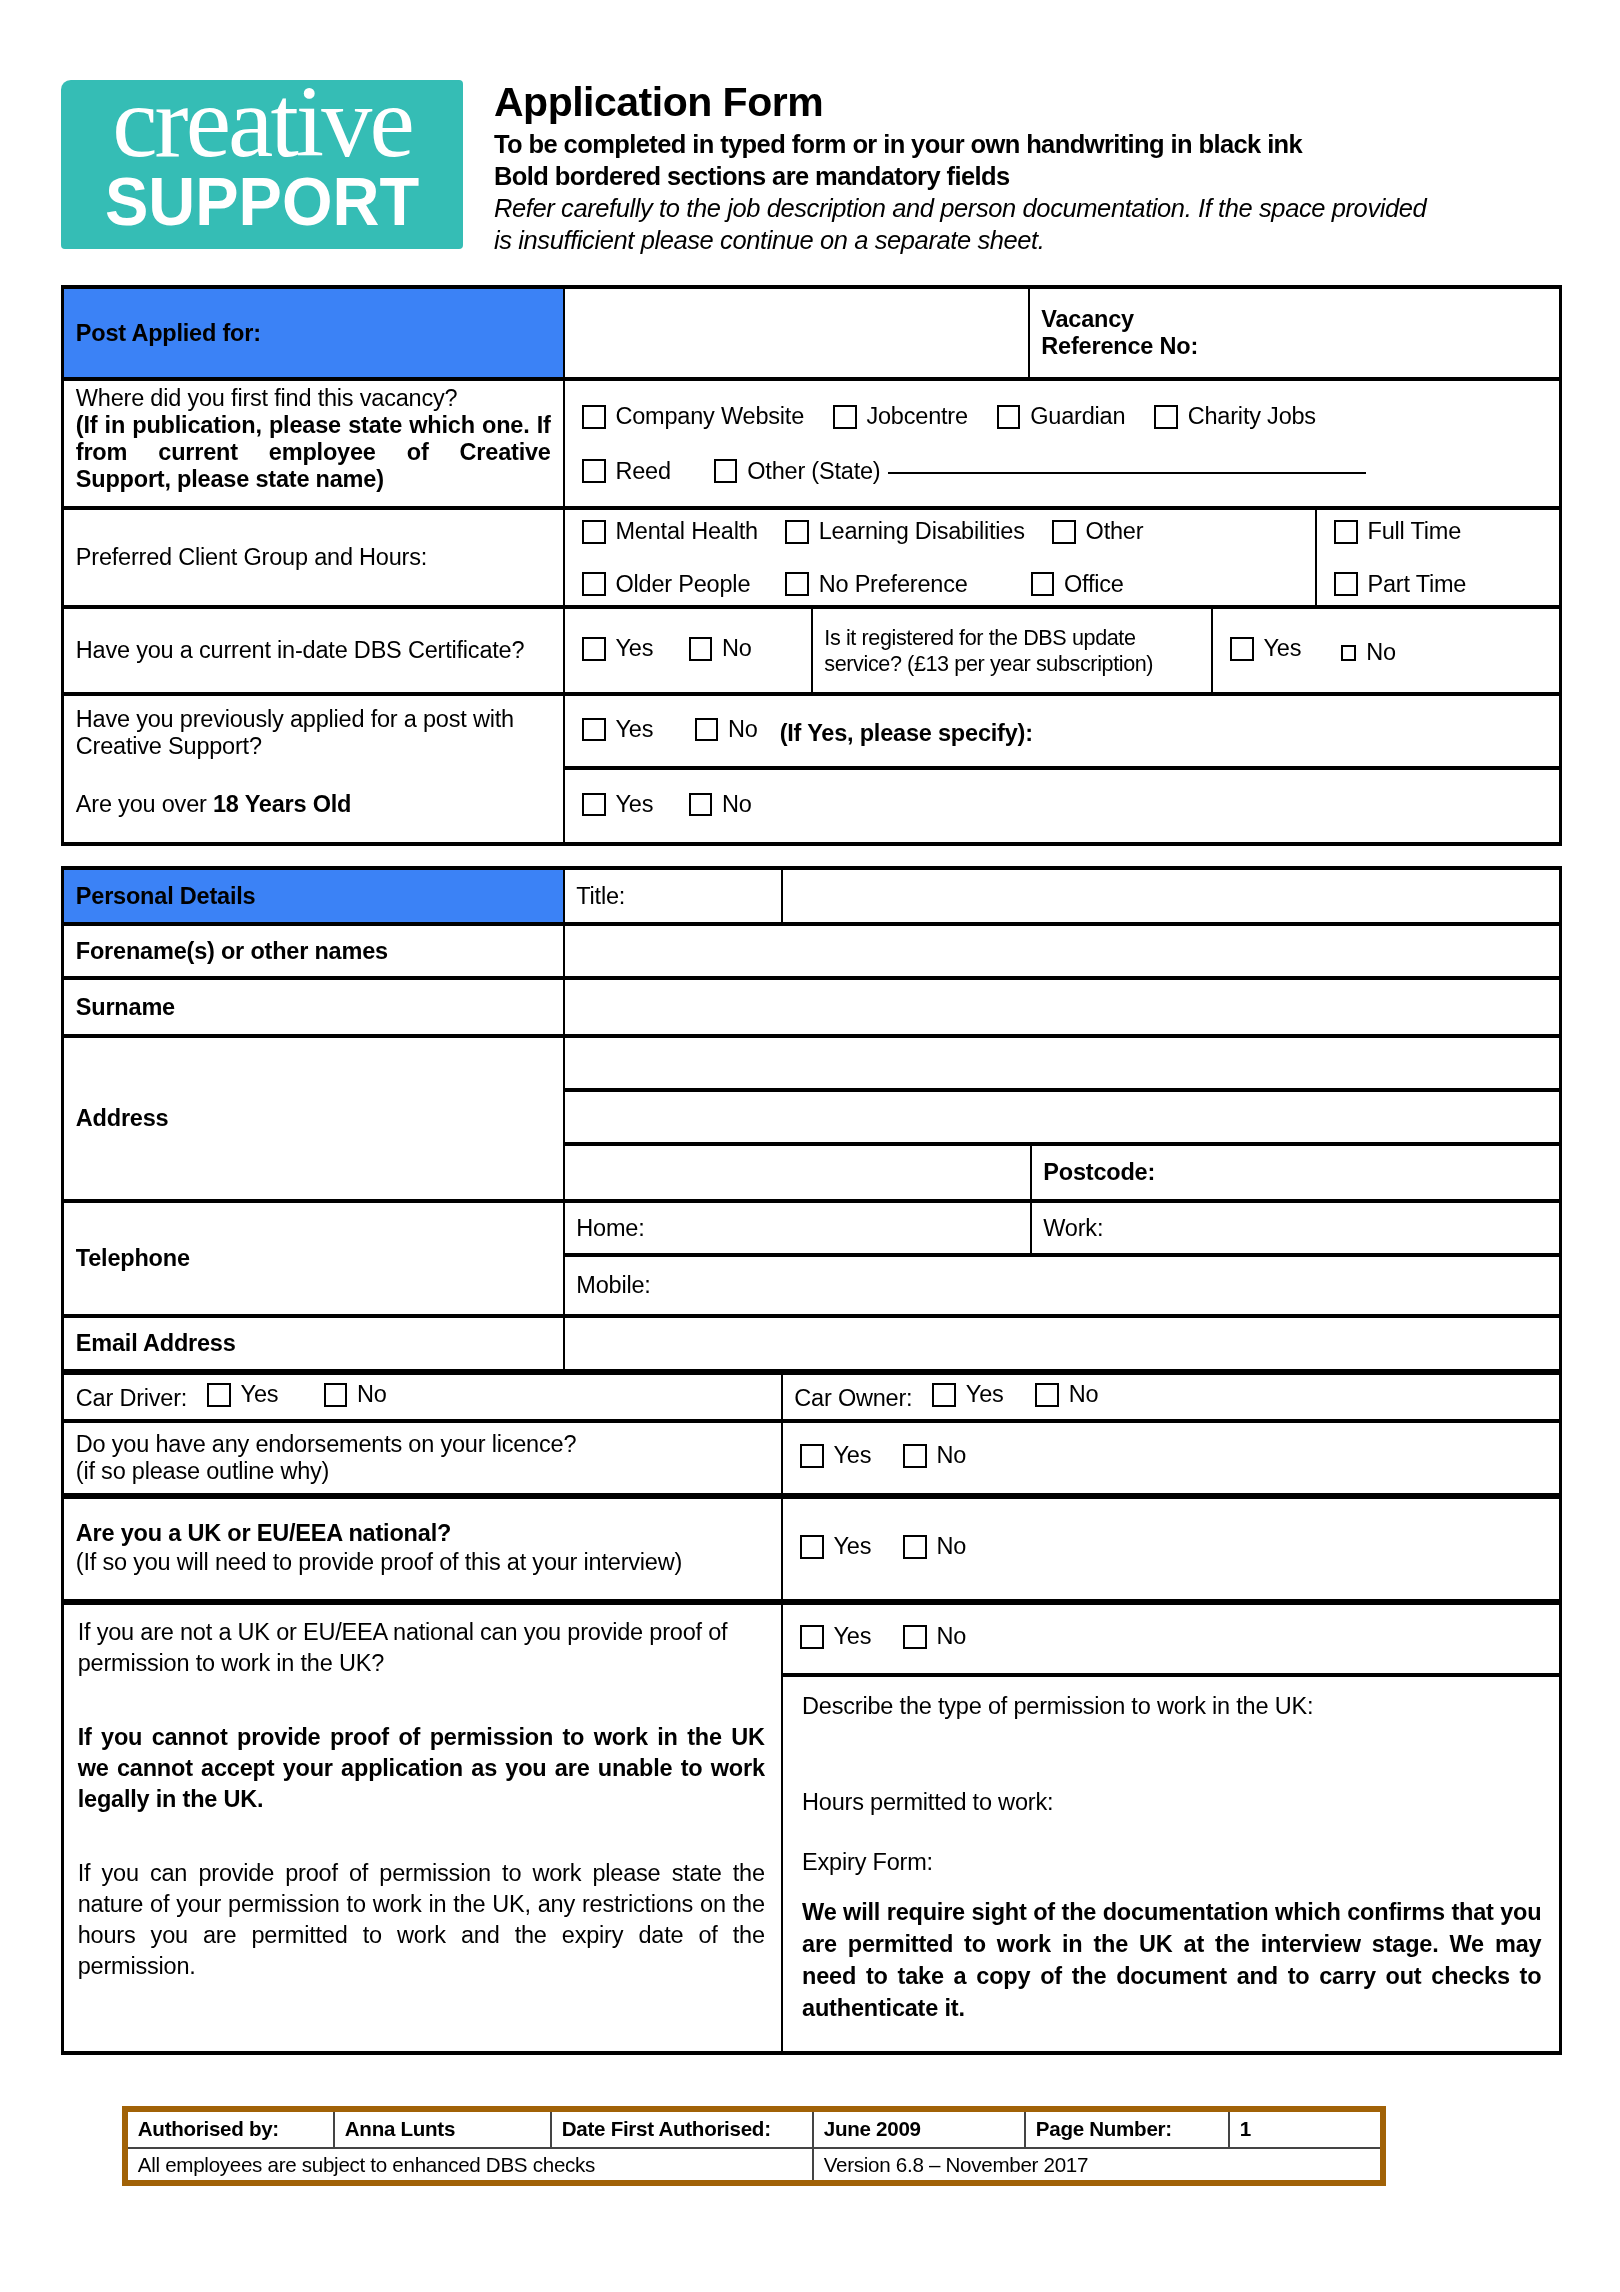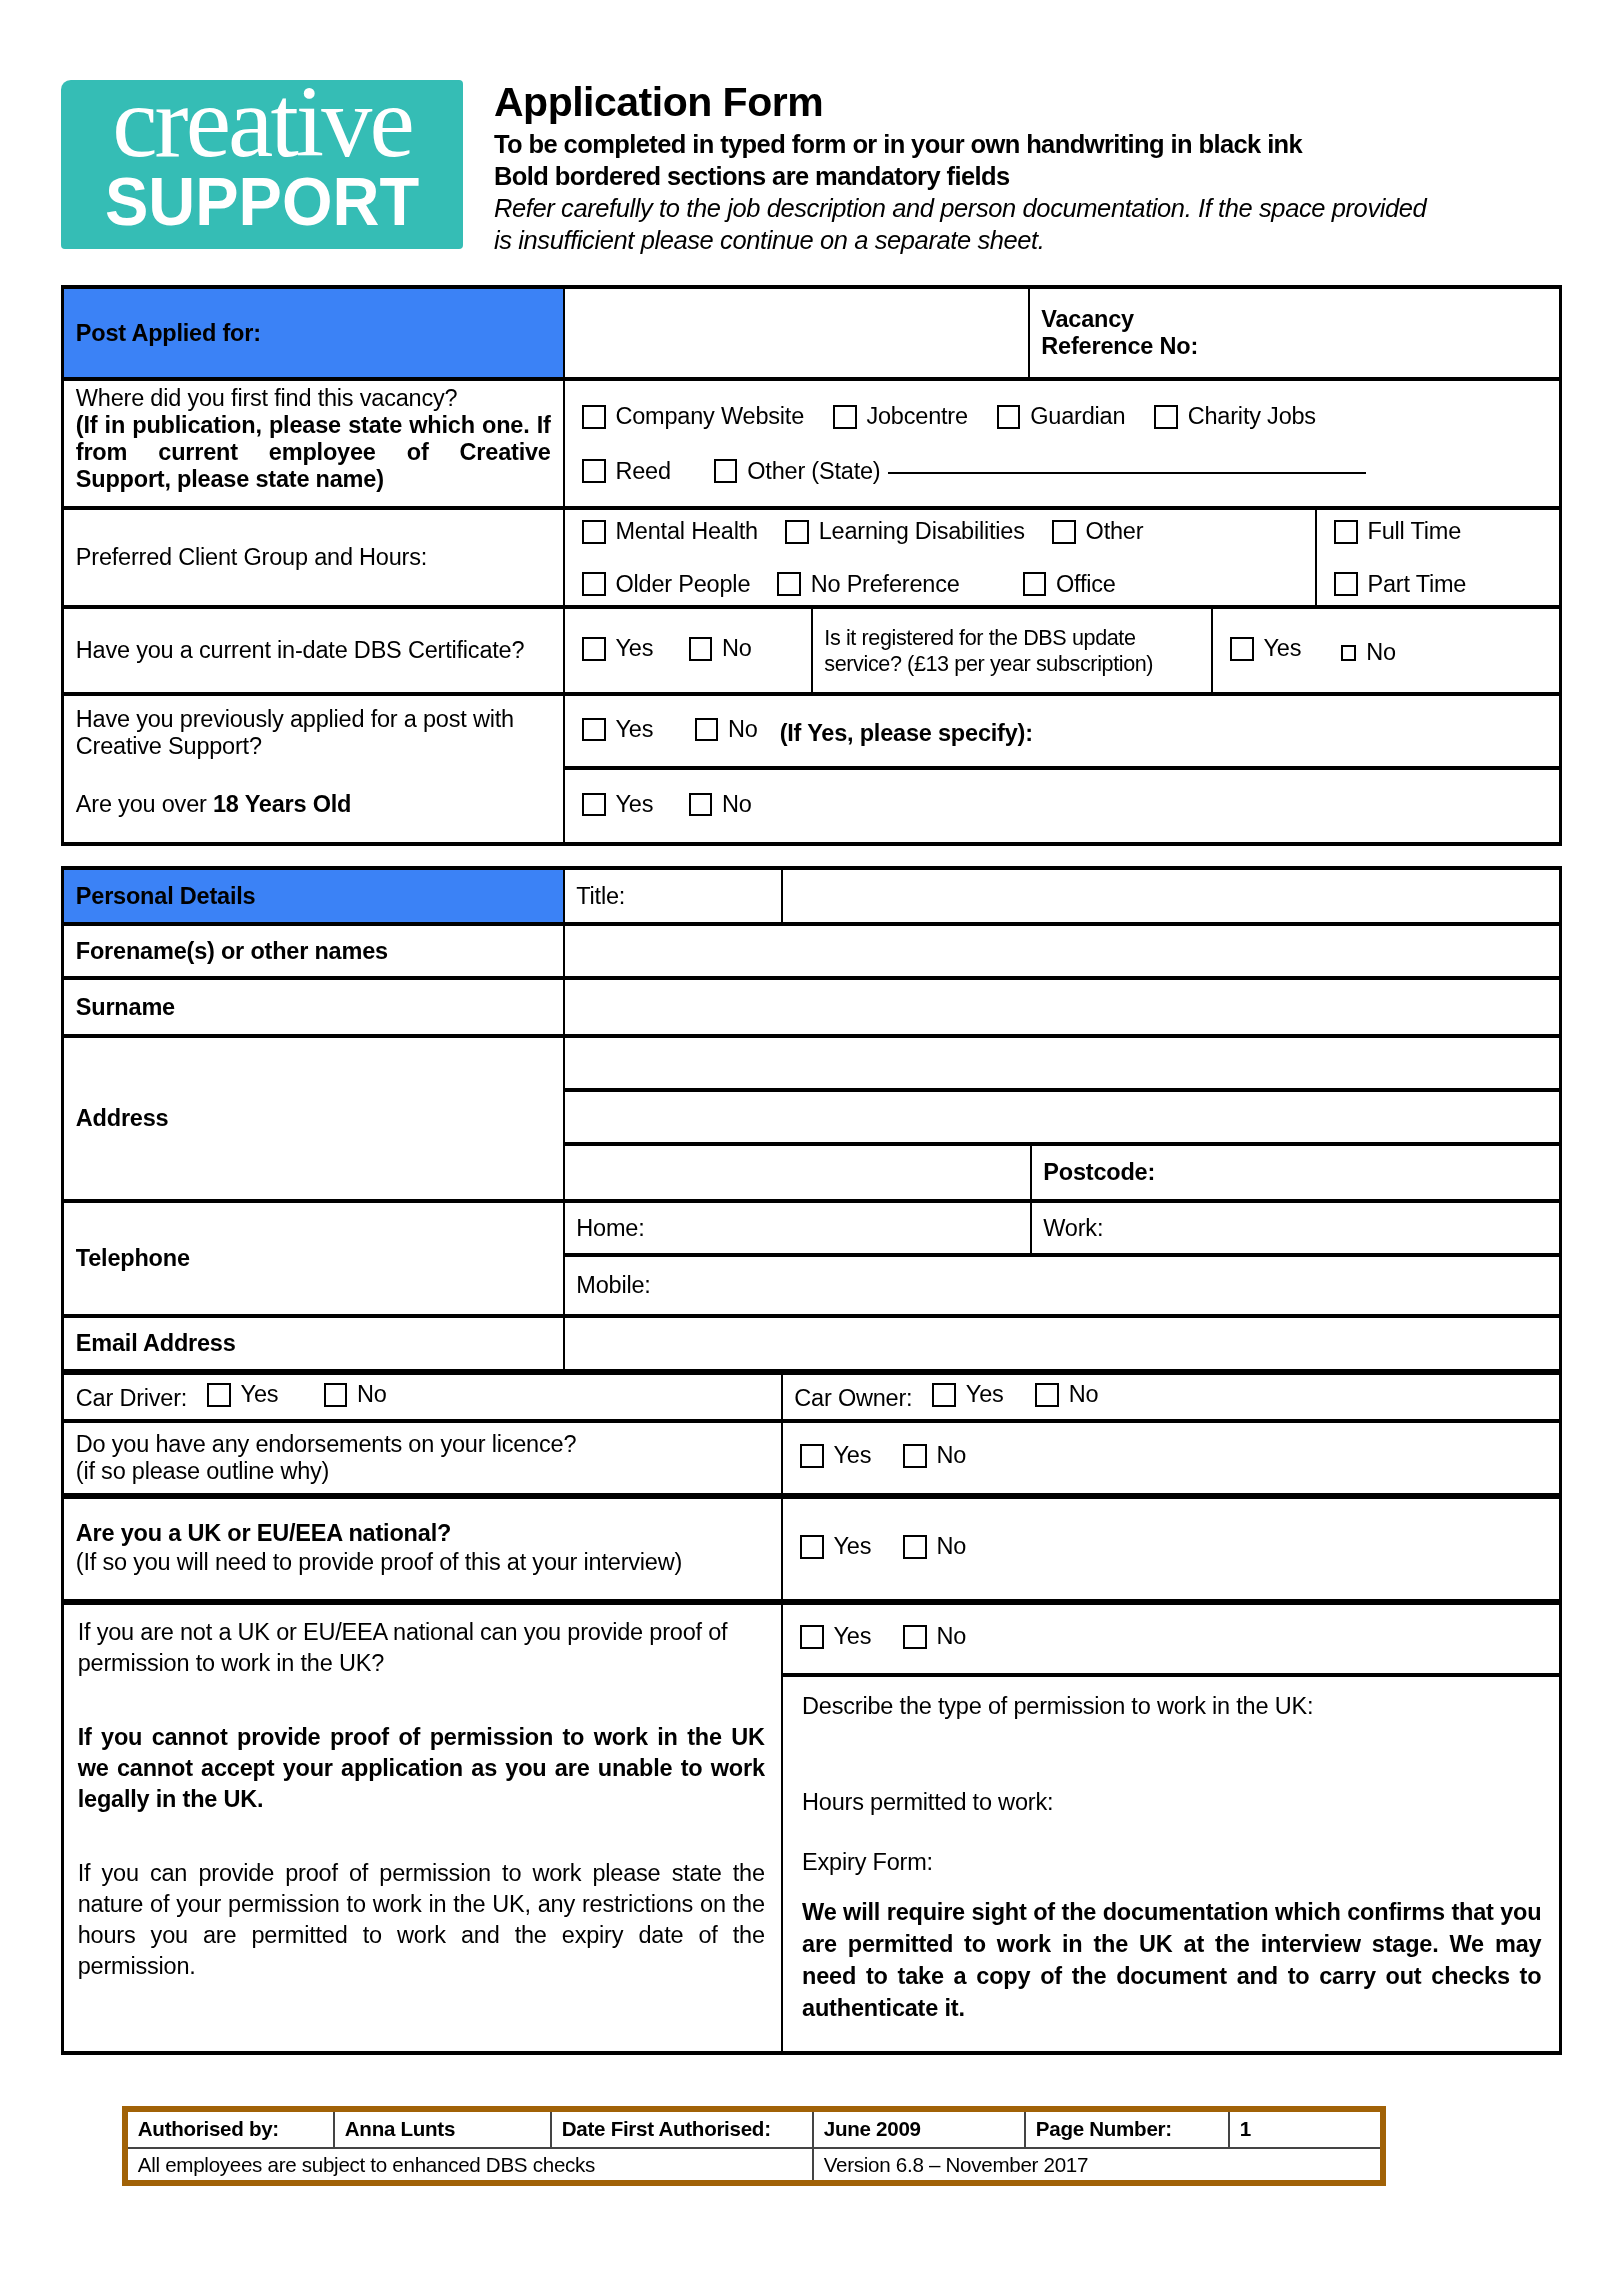--- a/index.html
+++ b/index.html
@@ -165,21 +165,21 @@
           <span class="opt" style="margin-right:27.4px;">
                 <span class="cb"></span>
                 <span>Learning Disabilities</span>
               </span>
           <span class="opt">
                 <span class="cb"></span>
                 <span>Other</span>
               </span>
         </div>
         <div class="optrow">
-          <span class="opt" style="margin-right:27px;">
+          <span class="opt" style="margin-right:35px;">
                 <span class="cb"></span>
                 <span>Older People</span>
               </span>
           <span class="opt" style="margin-right:63px;">
                 <span class="cb"></span>
                 <span>No Preference</span>
               </span>
           <span class="opt">
                 <span class="cb"></span>
                 <span>Office</span>

